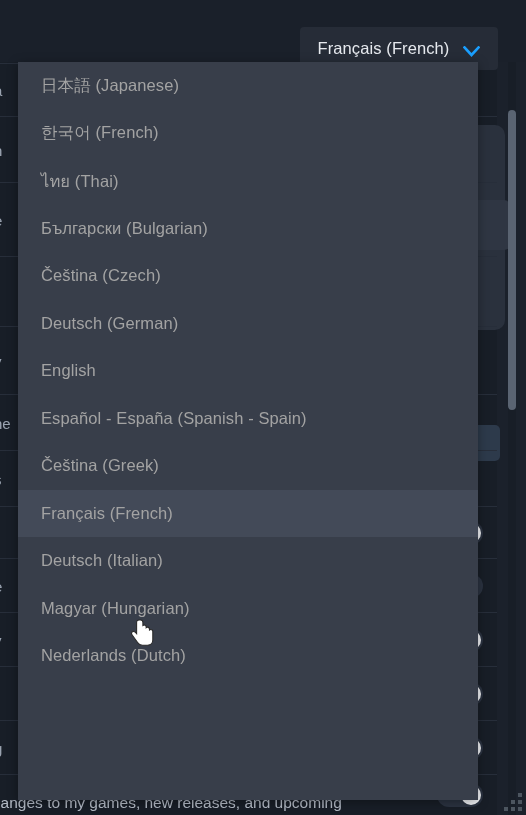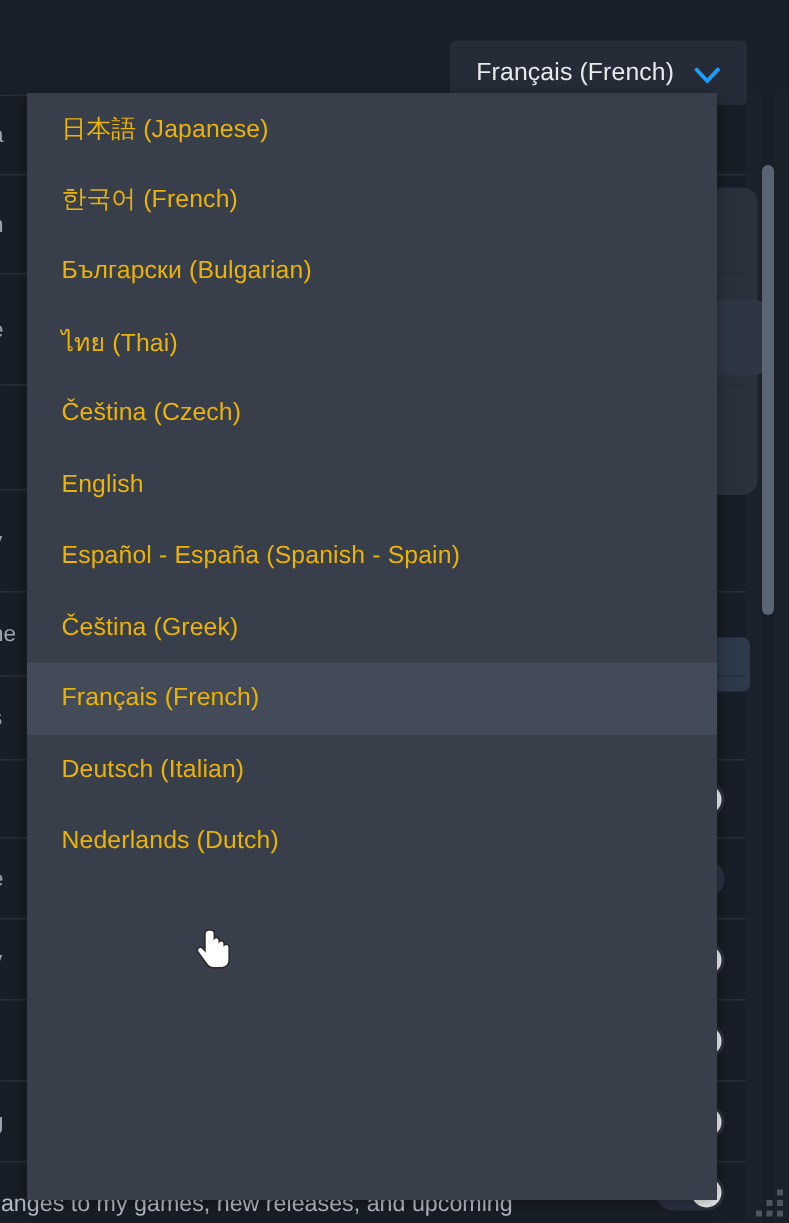--- a/index.html
+++ b/index.html
@@ -190,21 +190,21 @@
     overflow: hidden;
     box-shadow: 0 2px 10px rgba(0,0,0,0.35);
   }
   .option {
     position: relative;
     height: 47.5px;
     display: flex;
     align-items: center;
     padding-left: 23px;
     box-sizing: border-box;
-    color: #eab308;
+    color: #a3a3a3;
     font-size: 16.5px;
     letter-spacing: 0.1px;
     cursor: pointer;
     white-space: nowrap;
   }
   .option.selected {
     background: #434a58;
   }
 
   
@@ -313,42 +313,48 @@
   </div>
 
   <div class="dropdown" id="dropdown-list">
       <div class="option">
         <span>日本語 (Japanese)</span>
       </div>
       <div class="option">
         <span>한국어 (French)</span>
       </div>
       <div class="option">
+        <span>ไทย (Thai)</span>
+      </div>
+      <div class="option">
         <span>Български (Bulgarian)</span>
       </div>
       <div class="option">
-        <span>ไทย (Thai)</span>
-      </div>
-      <div class="option">
         <span>Čeština (Czech)</span>
+      </div>
+      <div class="option">
+        <span>Deutsch (German)</span>
       </div>
       <div class="option">
         <span>English</span>
       </div>
       <div class="option">
         <span>Español - España (Spanish - Spain)</span>
       </div>
       <div class="option">
         <span>Čeština (Greek)</span>
       </div>
       <div class="option selected">
         <span>Français (French)</span>
       </div>
       <div class="option">
         <span>Deutsch (Italian)</span>
+      </div>
+      <div class="option">
+        <span>Magyar (Hungarian)</span>
       </div>
       <div class="option">
         <span>Nederlands (Dutch)</span>
       </div>
     </div>
 
   <div class="cursor">
     <svg width="26" height="30" viewBox="0 0 26 30">
       <path d="M8 1 C6.6 1 5.6 2 5.6 3.4 L5.6 14.6 L4.2 13.2
                C3.2 12.2 1.6 12.3 0.9 13.3 C0.3 14.2 0.5 15.2 1.2 16

